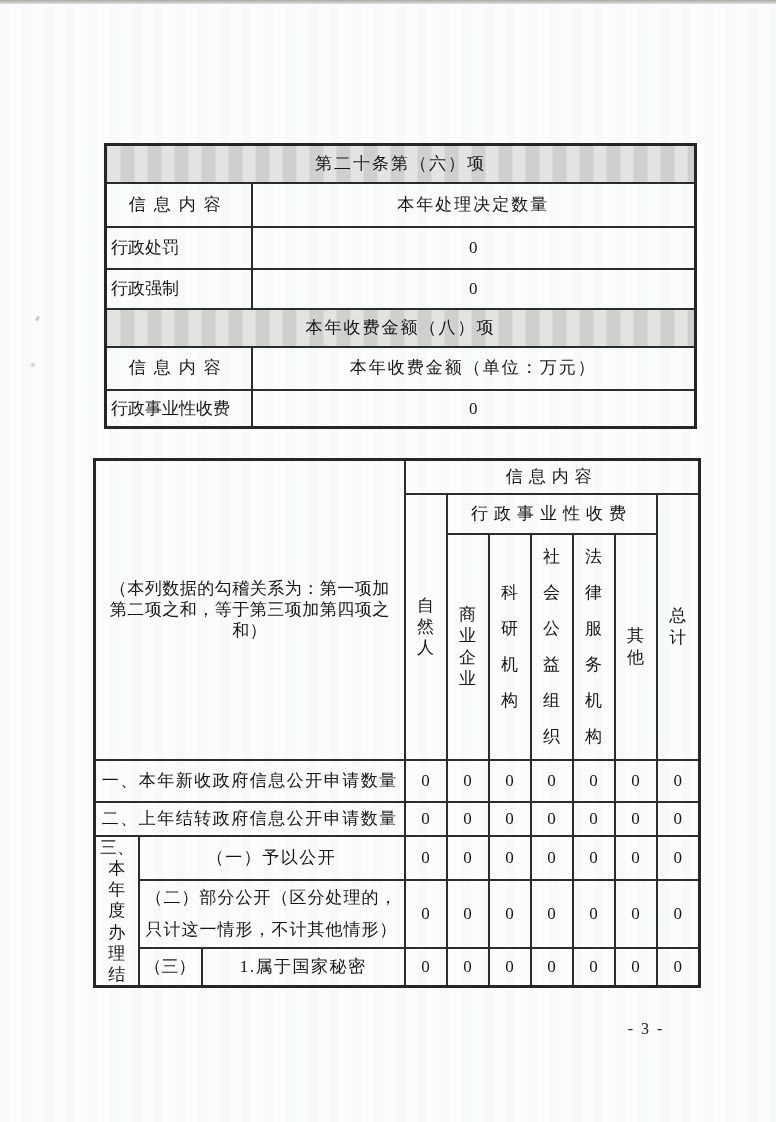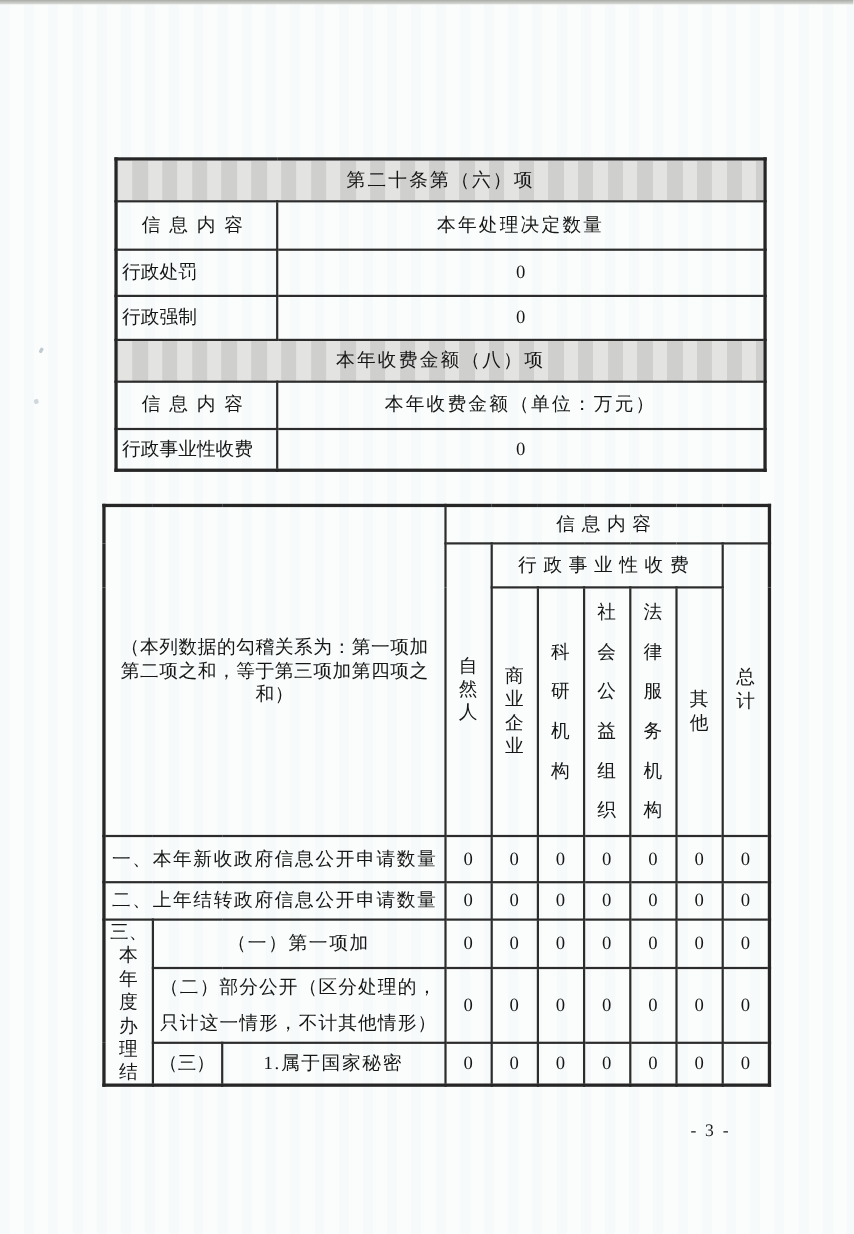--- a/index.html
+++ b/index.html
@@ -203,21 +203,21 @@
         <td class="num">0</td>
         <td class="num">0</td>
         <td class="num">0</td>
       </tr>
 
       <tr class="h43">
         <td rowspan="3" class="vert grouplab">三、
 本年
 度办
 理结</td>
-        <td colspan="2" class="rowlab">（一）第一项加</td>
+        <td colspan="2" class="rowlab">（一）予以公开</td>
         <td class="num">0</td>
         <td class="num">0</td>
         <td class="num">0</td>
         <td class="num">0</td>
         <td class="num">0</td>
         <td class="num">0</td>
         <td class="num">0</td>
       </tr>
 
       <tr class="h64">

